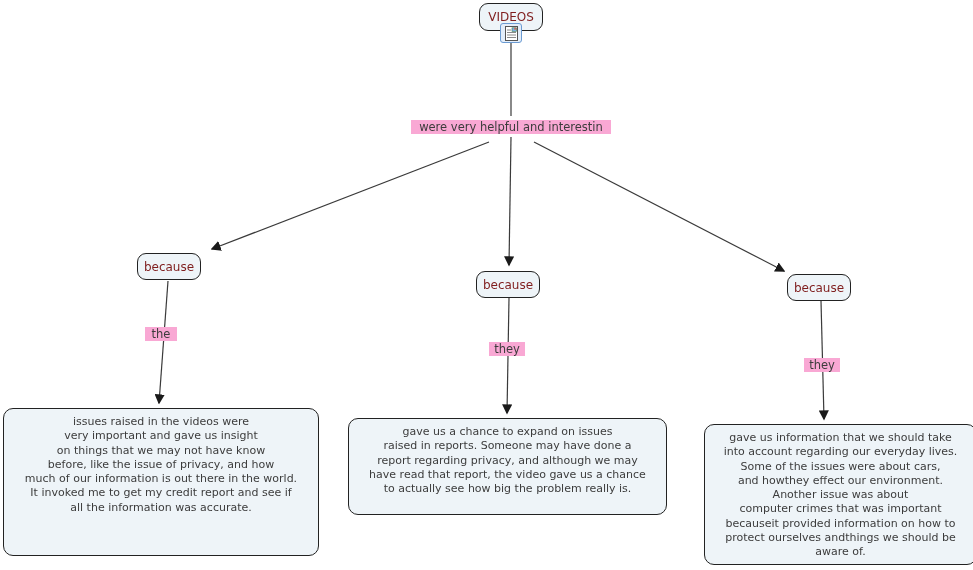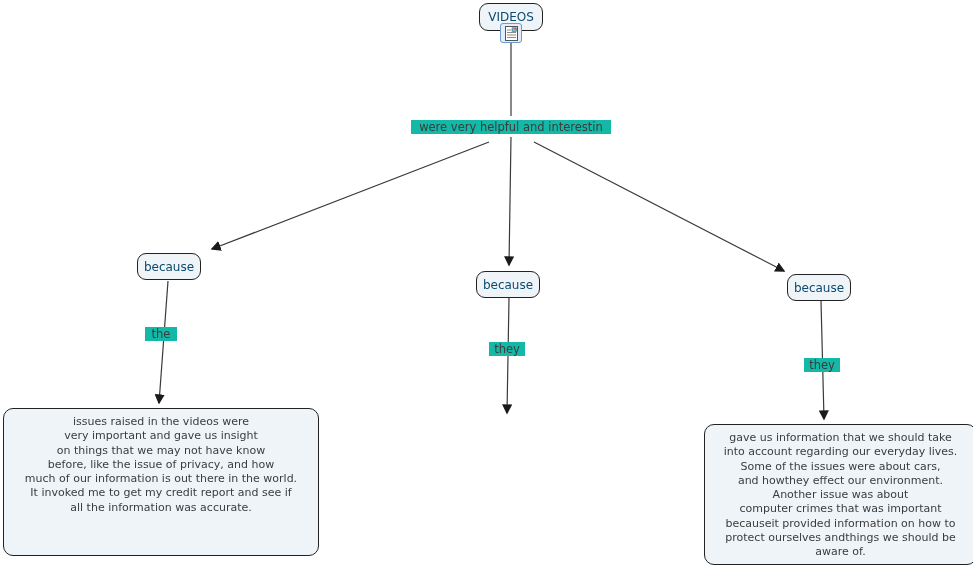--- a/index.html
+++ b/index.html
@@ -22,26 +22,26 @@
     position: absolute;
     z-index: 2;
     box-sizing: border-box;
     background: #eef4f8;
     border: 1.5px solid #222222;
     border-radius: 9px;
     display: flex;
     align-items: center;
     justify-content: center;
     font-size: 12px;
-    color: #0c4a6e;
+    color: #7f1d1d;
   }
   .edge-label {
     position: absolute;
     z-index: 3;
-    background: #14b8a6;
+    background: #f9a8d4;
     text-align: center;
     font-size: 11.5px;
     color: #3c3c3c;
     line-height: 14px;
   }
   .statement-box {
     position: absolute;
     z-index: 2;
     box-sizing: border-box;
     background: #eef4f8;
@@ -134,20 +134,27 @@
 
   <div class="statement-box" style="left:3px; top:408px; width:316px; height:148px;">
     <div class="statement-text">issues raised in the videos were
 very important and gave us insight
 on things that we may not have know
 before, like the issue of privacy, and how
 much of our information is out there in the world.
 It invoked me to get my credit report and see if
 all the information was accurate.</div>
   </div>
+  <div class="statement-box" style="left:348px; top:418px; width:319px; height:97px;">
+    <div class="statement-text">gave us a chance to expand on issues
+raised in reports. Someone may have done a
+report regarding privacy, and although we may
+have read that report, the video gave us a chance
+to actually see how big the problem really is.</div>
+  </div>
   <div class="statement-box" style="left:704px; top:424px; width:273px; height:141px;">
     <div class="statement-text">gave us information that we should take
 into account regarding our everyday lives.
 Some of the issues were about cars,
 and howthey effect our environment.
 Another issue was about
 computer crimes that was important
 becauseit provided information on how to
 protect ourselves andthings we should be
 aware of.</div>

